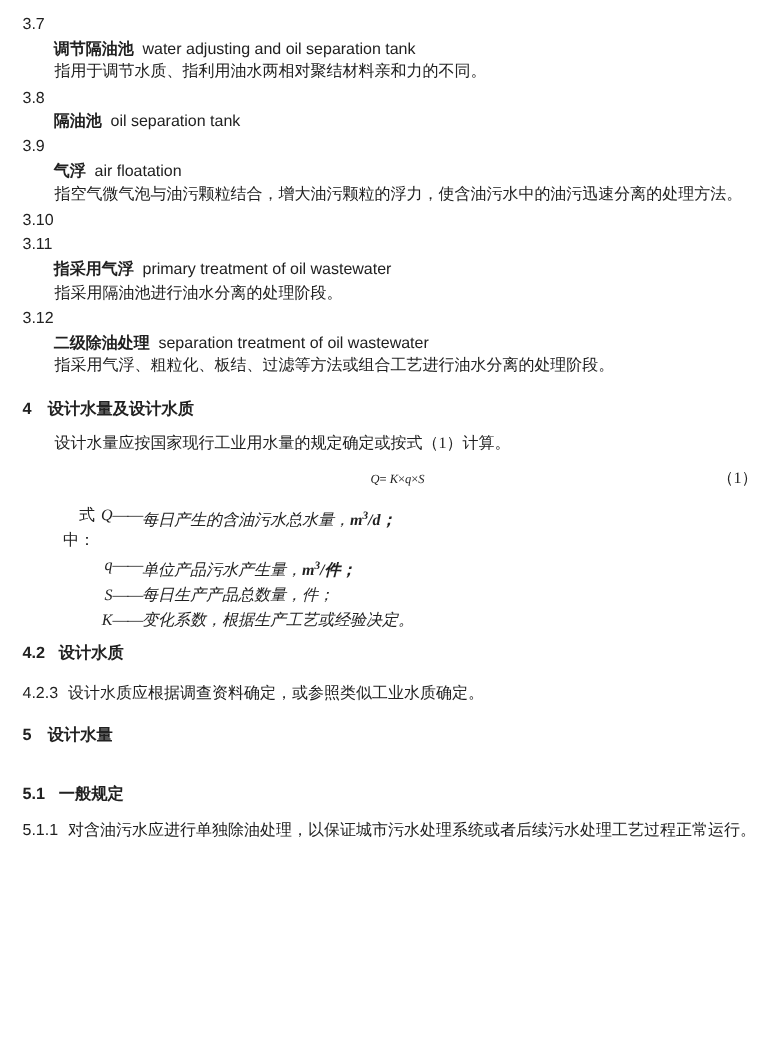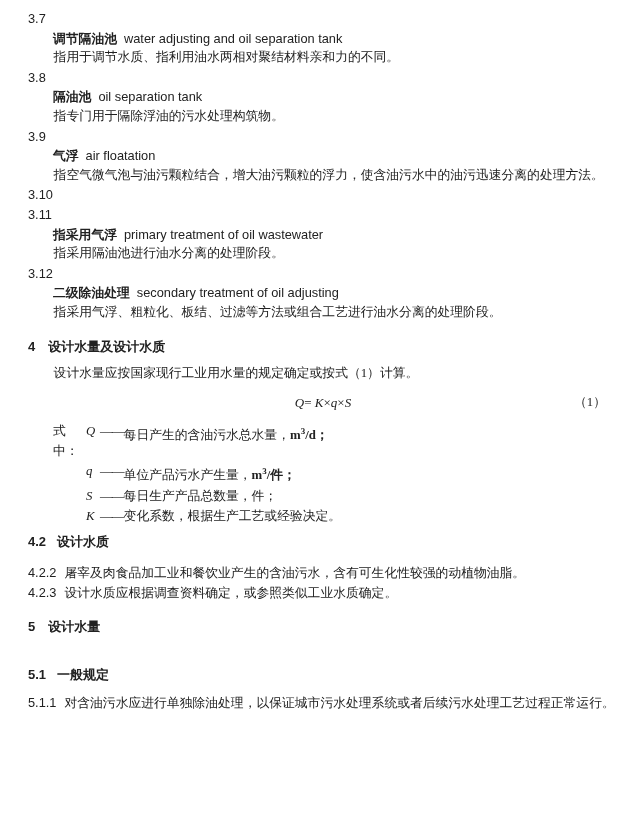--- a/index.html
+++ b/index.html
@@ -4,53 +4,53 @@
 <style>
   * { margin:0; padding:0; box-sizing:border-box; }
   html,body { width:626px; height:831px; }
   body {
     background:#ffffff;
     color:#212121;
     font-family:"Liberation Serif","DejaVu Serif",serif;
     font-size:12.8px;
     overflow:hidden;
   }
-  .page { width:626px; height:831px; padding:9px 8px 0 28px; background:#ffffff; }
+  .page { width:626px; height:831px; padding:9px 8px 0 18px; background:#ffffff; }
 
   
   .term-num  { font-family:"Liberation Sans","DejaVu Sans",sans-serif; line-height:19.6px; }
   .term-title{ padding-left:25px; line-height:19.6px; font-family:"Liberation Sans","DejaVu Sans",sans-serif; }
   .term-zh   { font-weight:700; }
   .term-en   { font-weight:400; margin-left:7px; }
   .term-def  { line-height:19.6px; text-indent:25.6px; }
 
   
   .h2row { font-weight:700; line-height:19.6px; font-family:"Liberation Sans","DejaVu Sans",sans-serif; font-size:13px; }
   .h2row .hnum { margin-right:13px; }
   .h3row { font-weight:700; line-height:19.6px; font-family:"Liberation Sans","DejaVu Sans",sans-serif; font-size:13px; }
   .h3row .hnum { margin-right:11px; }
 
   .sec4-h  { margin-top:14px; }
   .s41-h   { margin-top:25px; }
   .s41-para{ margin-top:8px; line-height:19.6px; text-indent:25.6px; }
 
   
   .formula-row { margin-top:9px; position:relative; text-align:center; line-height:19.6px; height:19.6px; }
-  .formula-expr { display:inline-block; font-size:13px; }
+  .formula-expr { display:inline-block; font-size:10px; }
   .fvar { font-style:italic; }
   .fop  { font-style:normal; }
   .eq-label { position:absolute; right:12px; top:0; font-size:12.8px; }
 
   
   .where { margin-top:9px; }
-  .where-row { display:flex; line-height:20px; padding-left:25px; }
+  .where-row { display:flex; line-height:20px; padding-left:25px;text-align:right; }
   .where-prefix { width:33px; flex:none; }
   .wvar { flex:none; width:14px; font-style:italic; }
   .wdash { flex:none; letter-spacing:-1px; }
-  .wtext { white-space:nowrap; }
+  .wtext { white-space:nowrap;font-style:italic; }
   .unit-b { font-weight:700; }
   .unit-sup { font-weight:700; vertical-align:super; font-size:9px; }
 
   .s42-h { margin-top:6px; }
   .clauses { margin-top:12px; }
   .clause { line-height:20px; }
   .clause .cnum { font-family:"Liberation Sans","DejaVu Sans",sans-serif; margin-right:8px; }
 
   .sec5-h { margin-top:14px; }
   .s51-h  { margin-top:28px; }
@@ -69,21 +69,20 @@
         <span class="term-zh">调节隔油池</span><span class="term-en">water adjusting and oil separation tank</span>
       </div>
       <div class="term-def">指用于调节水质、指利用油水两相对聚结材料亲和力的不同。</div>
     </div>
 
     <div>
       <div class="term-num">3.8</div>
       <div class="term-title">
         <span class="term-zh">隔油池</span><span class="term-en">oil separation tank</span>
       </div>
-      <div class="term-def">指专门用于隔除浮油的污水处理构筑物。</div>
     </div>
 
     <div>
       <div class="term-num">3.9</div>
       <div class="term-title">
         <span class="term-zh">气浮</span><span class="term-en">air floatation</span>
       </div>
       <div class="term-def">指空气微气泡与油污颗粒结合，增大油污颗粒的浮力，使含油污水中的油污迅速分离的处理方法。</div>
     </div>
 
@@ -95,21 +94,21 @@
       <div class="term-num">3.11</div>
       <div class="term-title">
         <span class="term-zh">指采用气浮</span><span class="term-en">primary treatment of oil wastewater</span>
       </div>
       <div class="term-def">指采用隔油池进行油水分离的处理阶段。</div>
     </div>
 
     <div>
       <div class="term-num">3.12</div>
       <div class="term-title">
-        <span class="term-zh">二级除油处理</span><span class="term-en">secondary treatment of oil adjusting</span>
+        <span class="term-zh">二级除油处理</span><span class="term-en">separation treatment of oil wastewater</span>
       </div>
       <div class="term-def">指采用气浮、粗粒化、板结、过滤等方法或组合工艺进行油水分离的处理阶段。</div>
     </div>
 
   </div>
 
   <div class="h2row sec4-h">
     <span class="hnum">4</span><span>设计水量及设计水质</span>
   </div>
 
@@ -147,23 +146,20 @@
         <span class="wtext">变化系数，根据生产工艺或经验决定。</span>
     </div>
   </div>
 
   <div class="h3row s42-h">
     <span class="hnum">4.2</span><span>设计水质</span>
   </div>
 
   <div class="clauses">
     <div class="clause">
-      <span class="cnum">4.2.2</span><span>屠宰及肉食品加工业和餐饮业产生的含油污水，含有可生化性较强的动植物油脂。</span>
-    </div>
-    <div class="clause">
       <span class="cnum">4.2.3</span><span>设计水质应根据调查资料确定，或参照类似工业水质确定。</span>
     </div>
   </div>
 
   <div class="h2row sec5-h">
     <span class="hnum">5</span><span>设计水量</span>
   </div>
 
   <div class="h3row s51-h">
     <span class="hnum">5.1</span><span>一般规定</span>

